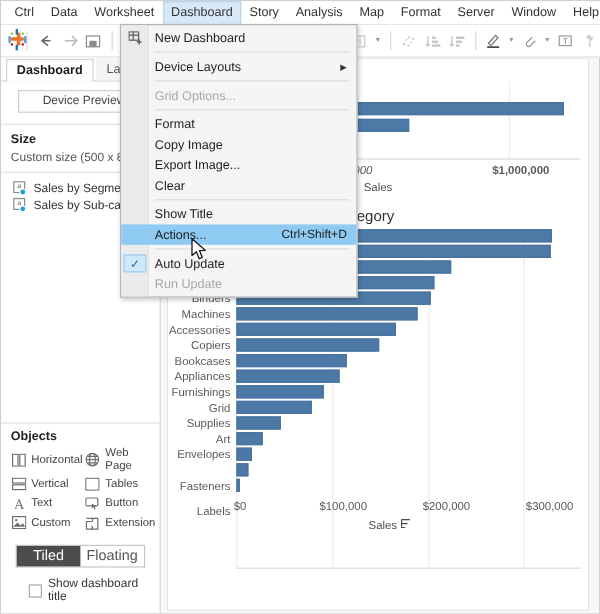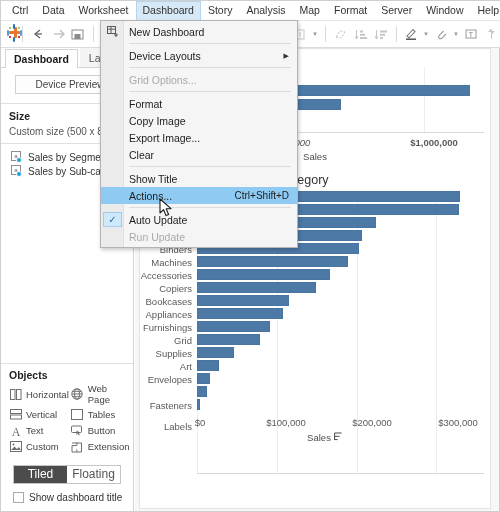--- a/index.html
+++ b/index.html
@@ -134,21 +134,21 @@
     display: flex; width: 108px; height: 19px;
     border: 1px solid #c5c5c5; background: #fff;
   }
   .toggle div {
     flex: 1; text-align: center; font-size: 12px; line-height: 17px;
     color: #555;
   }
   .toggle .on { background: #4c4c4c; color: #ffffff; }
   .showtitle {
     display: flex; align-items: center; gap: 5px;
-    padding: 4px 0 8px 12px; font-size: 10px; color: #333;
+    padding: 4px 0 8px 23px; font-size: 10px; color: #333;
   }
   .chk { width: 11px; height: 11px; border: 1px solid #a9a9a9; background: #fff; flex:0 0 11px; }
 
   
   .canvas {
     position: absolute; left: 134px; top: 47px; right: 0; bottom: 0;
     background: #f7f7f7;
   }
   .dash {
     position: absolute; left: 4px; top: 0px; right: 8px; bottom: 2px;

